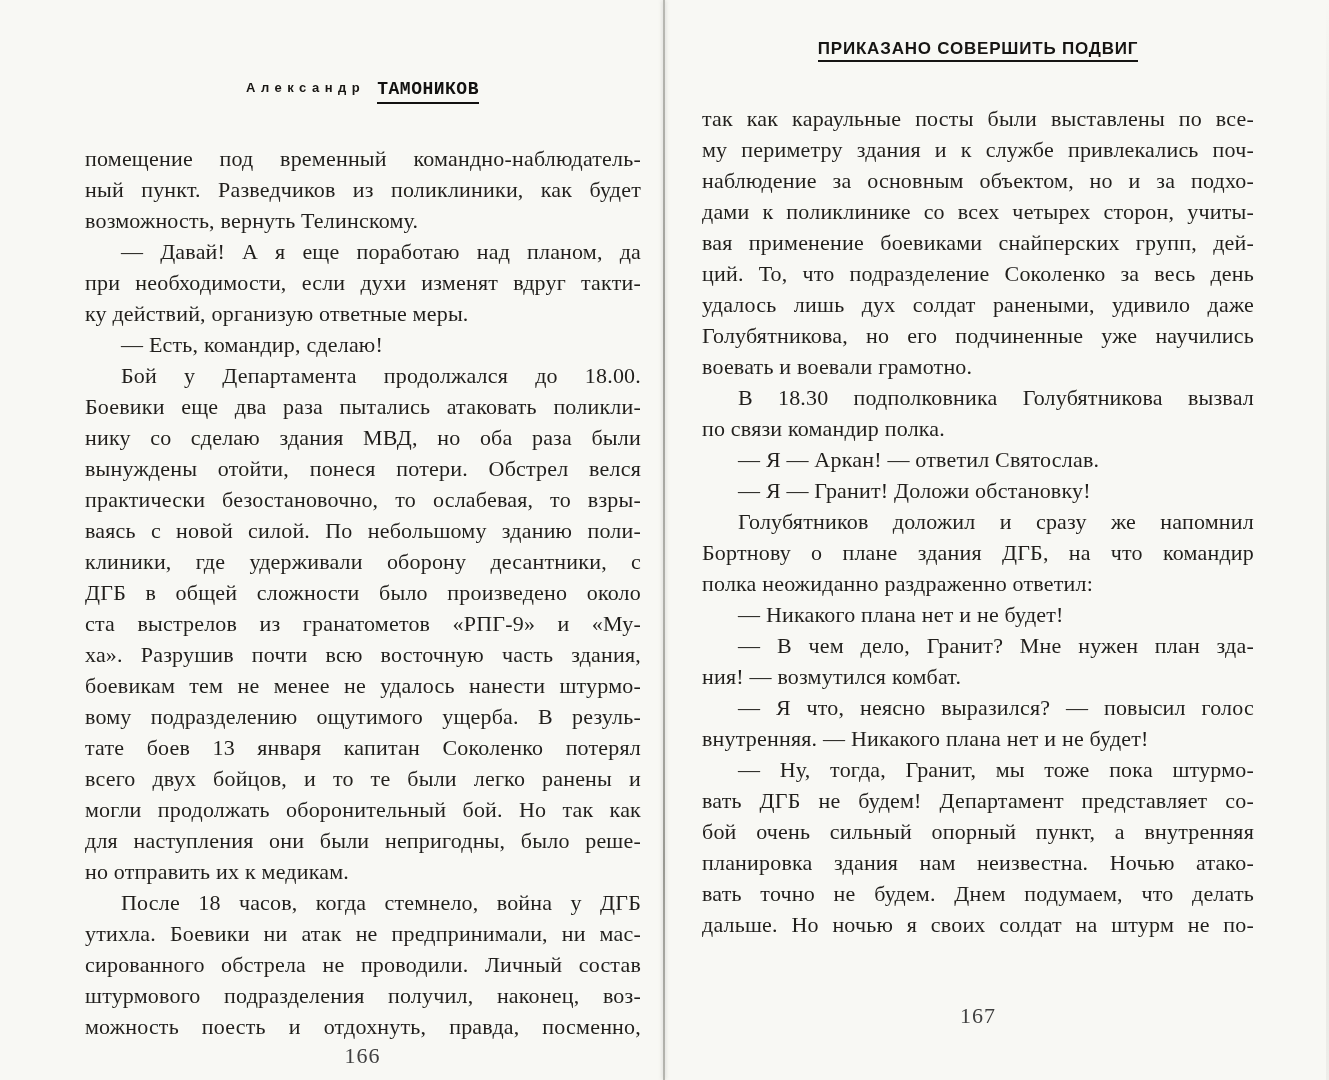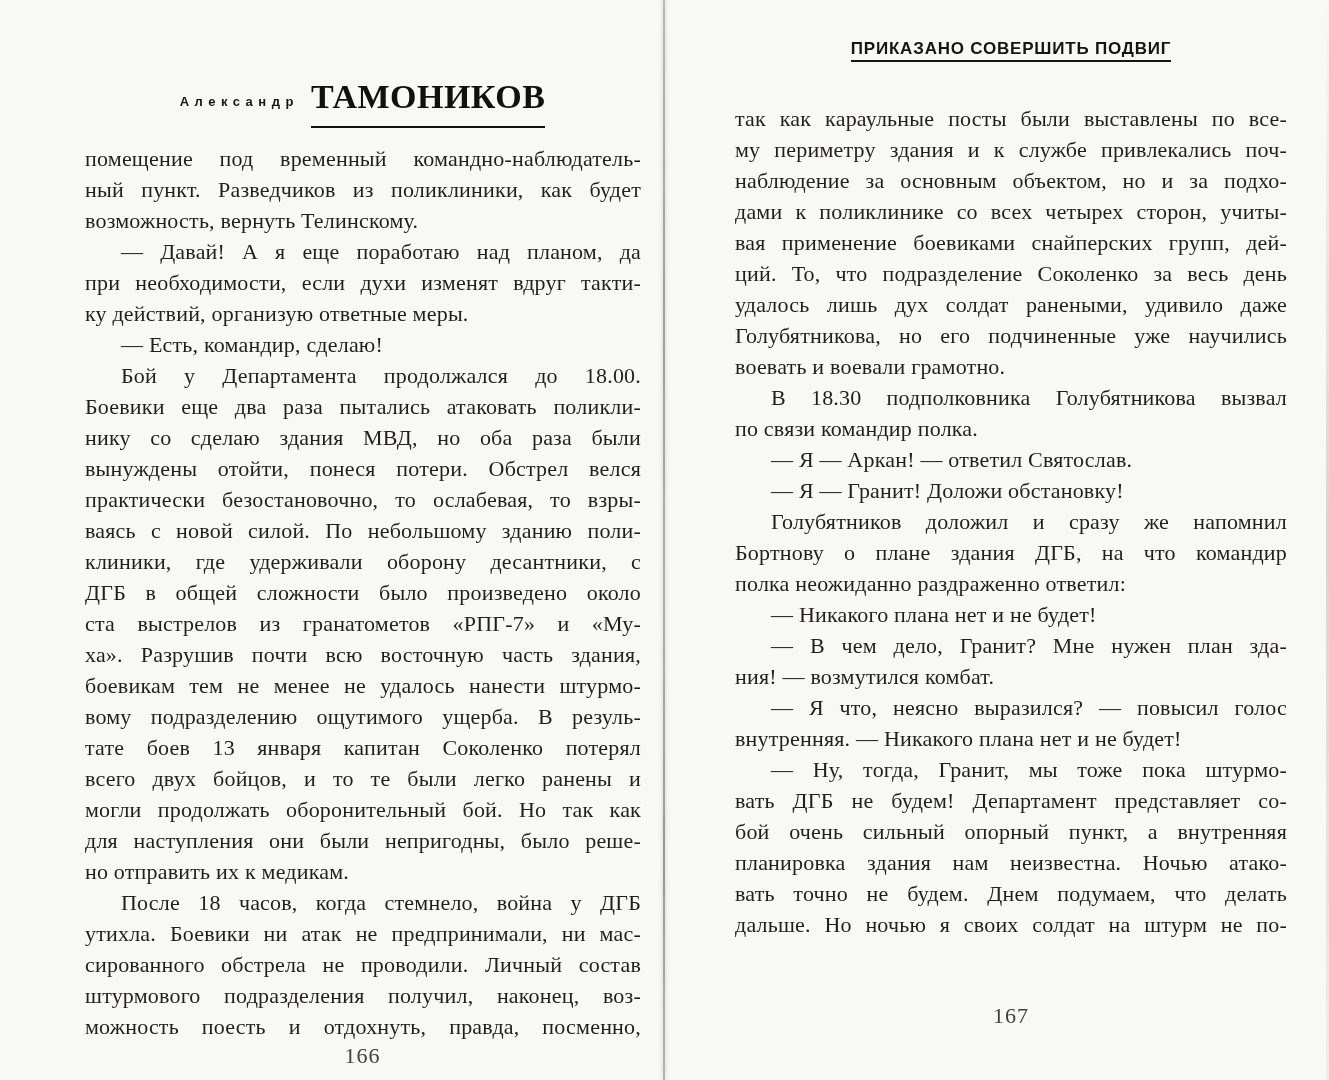--- a/index.html
+++ b/index.html
@@ -12,21 +12,21 @@
     width:1329px;height:1080px;
     background:var(--paper);
     overflow:hidden;
     position:relative;
     font-family:"Liberation Serif","DejaVu Serif",serif;
     color:var(--ink);
   }
   .spread{position:absolute;inset:0;}
   .page{position:absolute;top:0;height:1080px;}
   .page-left{left:0;width:664px;margin-top:40px;}
-  .page-right{left:667px;width:662px;text-decoration:underline;}
+  .page-right{left:634px;width:662px;text-decoration:underline;}
   .gutter-line{
     position:absolute;left:663px;top:0;width:2px;height:1080px;
     background:linear-gradient(to bottom,#b9b9b3 0%,#9e9e98 30%,#b0b0aa 55%,#999992 80%,#b5b5af 100%);
     box-shadow:0 0 4px rgba(110,110,104,0.35);
   }
   .edge-right{
     position:absolute;right:0;top:0;width:3px;height:1080px;
     background:linear-gradient(to bottom,rgba(150,150,144,0.0),rgba(150,150,144,0.35),rgba(150,150,144,0.1));
   }
   
@@ -35,23 +35,23 @@
     display:flex;justify-content:center;align-items:baseline;gap:12px;
   }
   .page-left .page-header{left:85px;right:24px;}
   .page-right .page-header{left:68px;right:42px;}
   .author-first{
     font-family:"Liberation Sans","DejaVu Sans",sans-serif;
     font-weight:bold;font-size:13px;letter-spacing:5.5px;
     color:#181613;transform:translateY(-2px);
   }
   .author-last{
-    font-family:Liberation Serif, serif;
-    font-weight:bold;font-size:34px;letter-spacing:0.5px;
-    color:#121110;border-bottom:2.5px solid #121110;padding-bottom:12px;line-height:1;
+    font-family:Liberation Mono, monospace;
+    font-weight:bold;font-size:18px;letter-spacing:0.5px;
+    color:#121110;border-bottom:2.5px solid #121110;padding-bottom:4px;line-height:1;
   }
   .running-title{
     font-family:"Liberation Sans","DejaVu Sans",sans-serif;
     font-weight:bold;font-size:17px;letter-spacing:0.8px;
     color:#161513;border-bottom:2px solid #161513;padding-bottom:3px;line-height:1;
   }
   
   .text-col{position:absolute;top:103px;}
   .page-left .text-col{left:85px;width:556px;}
   .page-right .text-col{left:68px;width:552px;}
@@ -98,21 +98,21 @@
         </div>
         <div class="para indent">
           <div class="line">Бой у Департамента продолжался до 18.00.</div>
           <div class="line">Боевики еще два раза пытались атаковать поликли-</div>
           <div class="line">нику со сделаю здания МВД, но оба раза были</div>
           <div class="line">вынуждены отойти, понеся потери. Обстрел велся</div>
           <div class="line">практически безостановочно, то ослабевая, то взры-</div>
           <div class="line">ваясь с новой силой. По небольшому зданию поли-</div>
           <div class="line">клиники, где удерживали оборону десантники, с</div>
           <div class="line">ДГБ в общей сложности было произведено около</div>
-          <div class="line">ста выстрелов из гранатометов «РПГ-7» и «Му-</div>
+          <div class="line">ста выстрелов из гранатометов «РПГ-9» и «Му-</div>
           <div class="line">ха». Разрушив почти всю восточную часть здания,</div>
           <div class="line">боевикам тем не менее не удалось нанести штурмо-</div>
           <div class="line">вому подразделению ощутимого ущерба. В резуль-</div>
           <div class="line">тате боев 13 января капитан Соколенко потерял</div>
           <div class="line">всего двух бойцов, и то те были легко ранены и</div>
           <div class="line">могли продолжать оборонительный бой. Но так как</div>
           <div class="line">для наступления они были непригодны, было реше-</div>
           <div class="line final">но отправить их к медикам.</div>
         </div>
         <div class="para indent">

